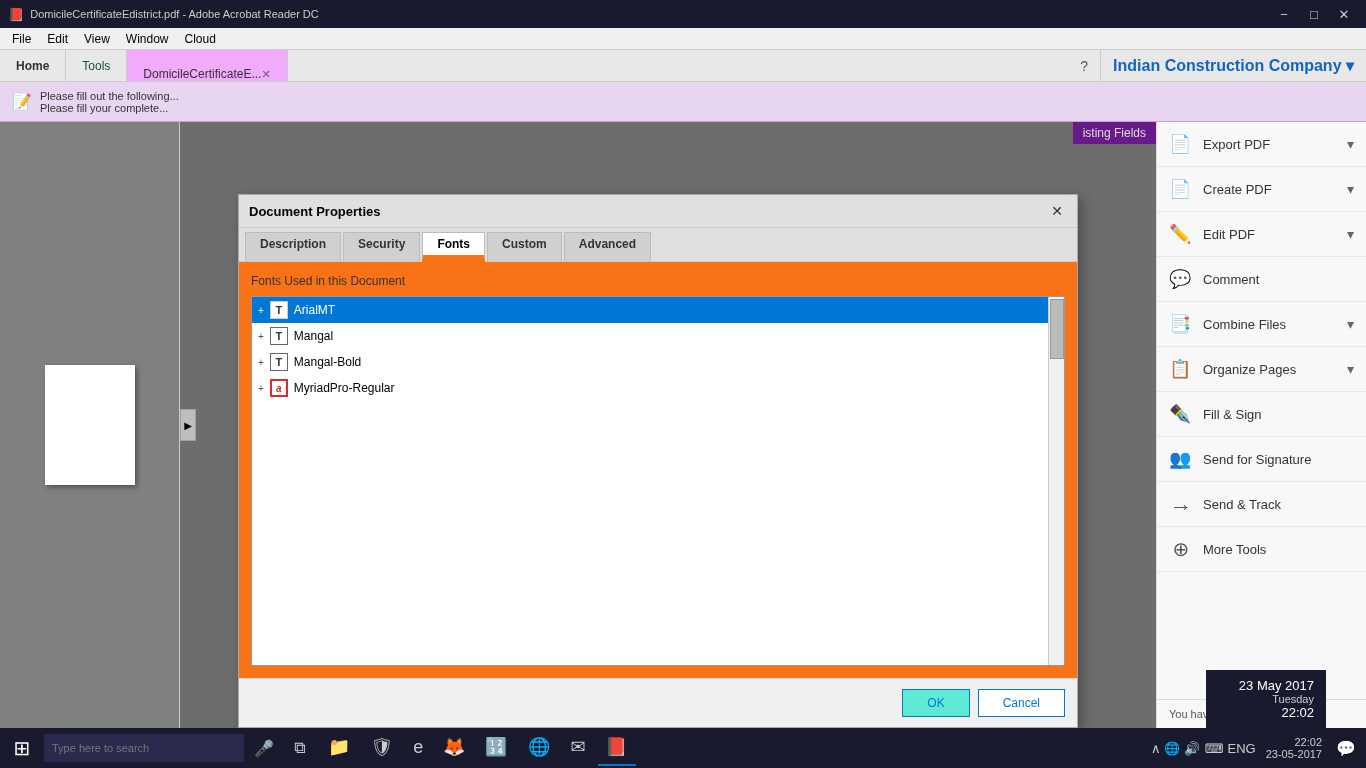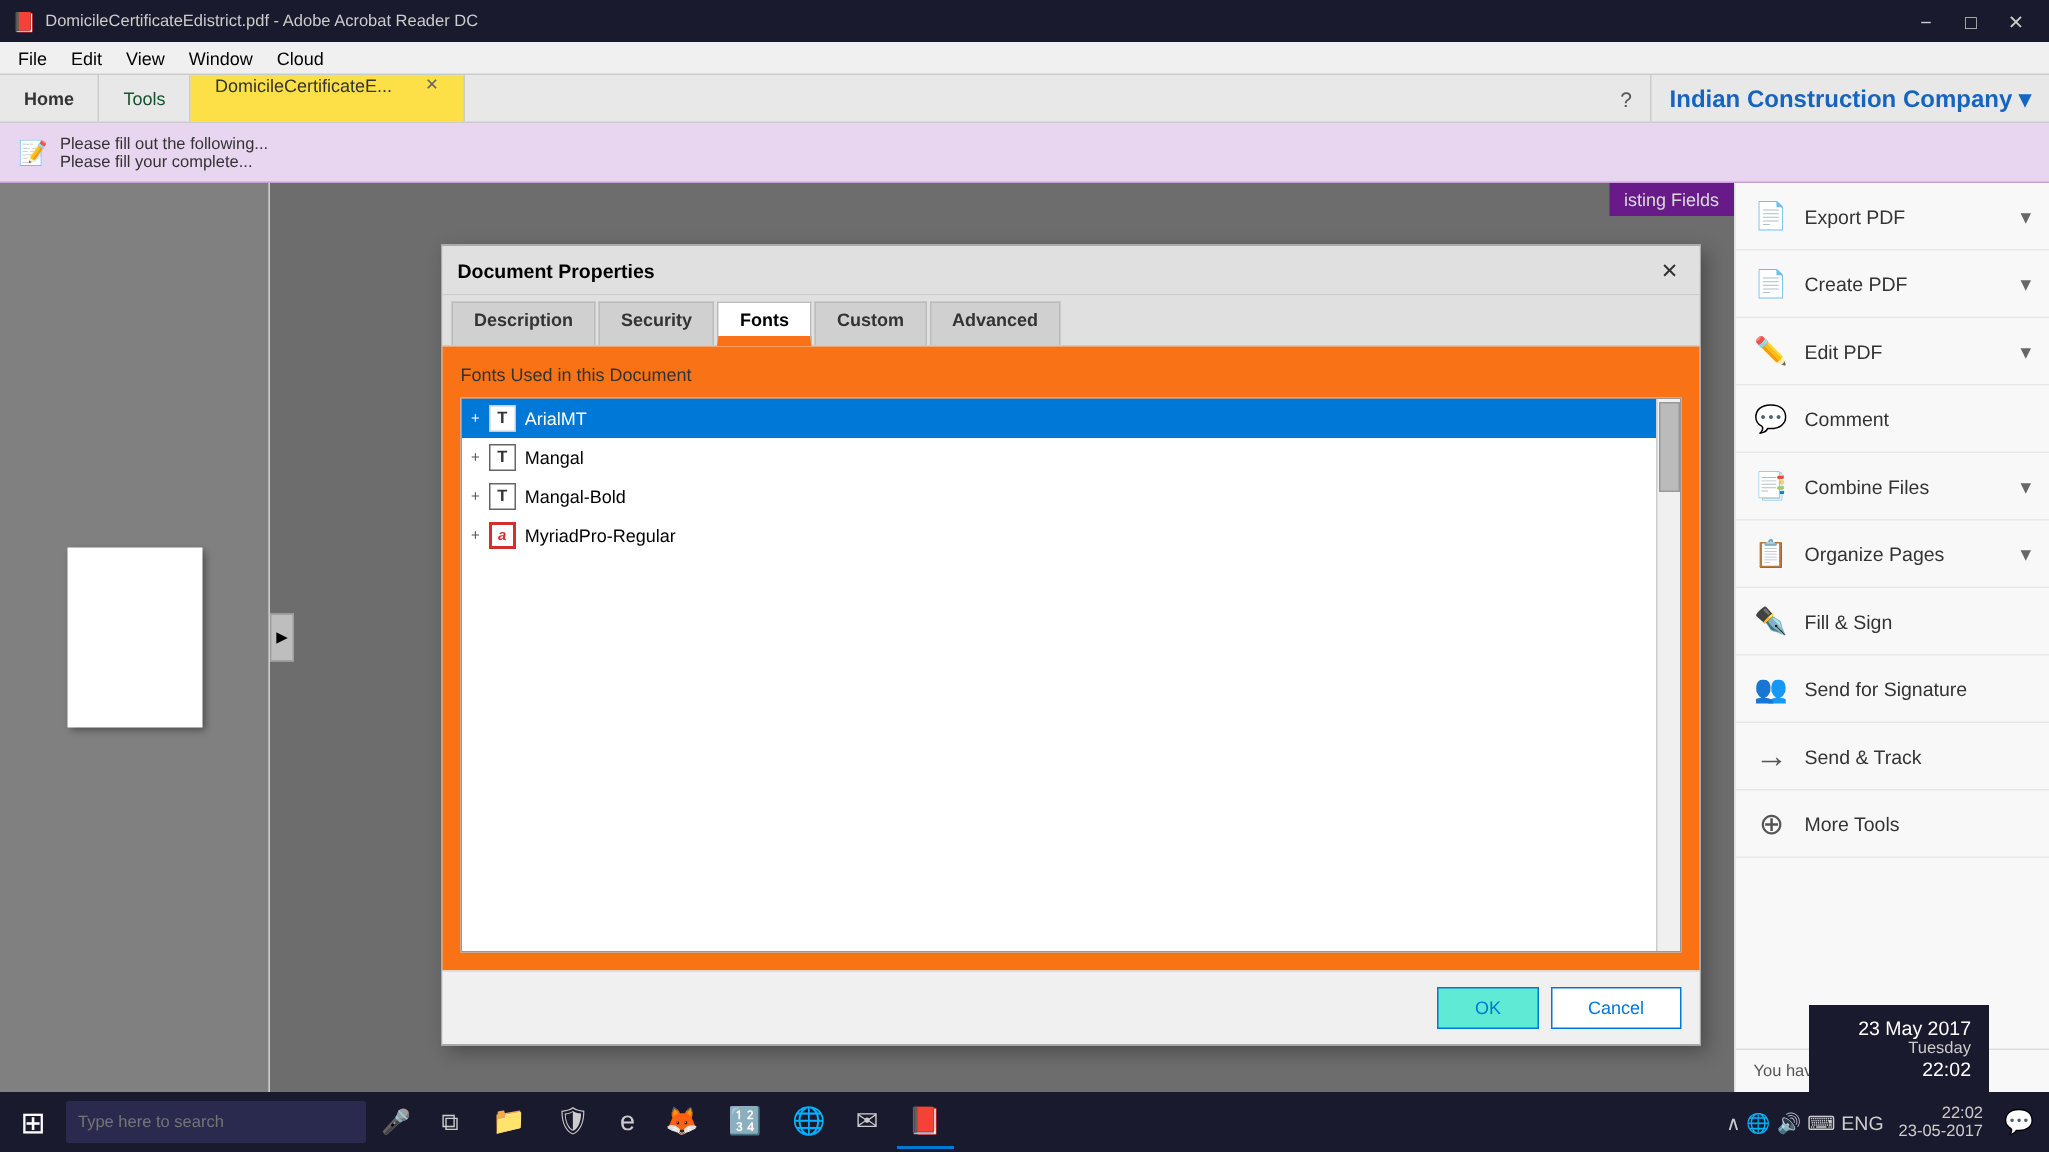--- a/index.html
+++ b/index.html
@@ -59,27 +59,27 @@
       display: flex;
       align-items: center;
       font-size: 12px;
       color: #14532d;
       cursor: pointer;
       border-right: 1px solid #ccc;
     }
     .doc-tab {
       padding: 0 16px;
       display: flex;
-      align-items: flex-start;
+      align-items: flex-end;
       font-size: 12px;
       color: #333;
       cursor: pointer;
-      background: #fde047;
+      background: #f0abfc;
       border-right: 1px solid #ccc;
-      gap: 22px;
+      gap: 0;
     }
     .doc-tab .close-tab { cursor: pointer; color: #666; font-size: 11px; }
     .tab-spacer { flex: 1; }
     .help-btn {
       width: 32px;
       display: flex;
       align-items: center;
       justify-content: center;
       font-size: 14px;
       color: #555;
@@ -195,24 +195,24 @@
       font-size: 12px;
       cursor: pointer;
     }
 
     
     .dialog-overlay {
       position: absolute;
       top: 0; left: 0; right: 0; bottom: 0;
       background: rgba(0,0,0,0.15);
       display: flex;
-      align-items: center;
+      align-items: flex-end;
       justify-content: flex-start;
       padding-top: 10px;
-      padding-left: 114px;
+      padding-left: 58px;
       z-index: 100;
     }
 
     
     .dialog {
       background: #f0f0f0;
       border: 1px solid #aaa;
       box-shadow: 4px 4px 12px rgba(0,0,0,0.3);
       width: 840px;
       display: flex;

